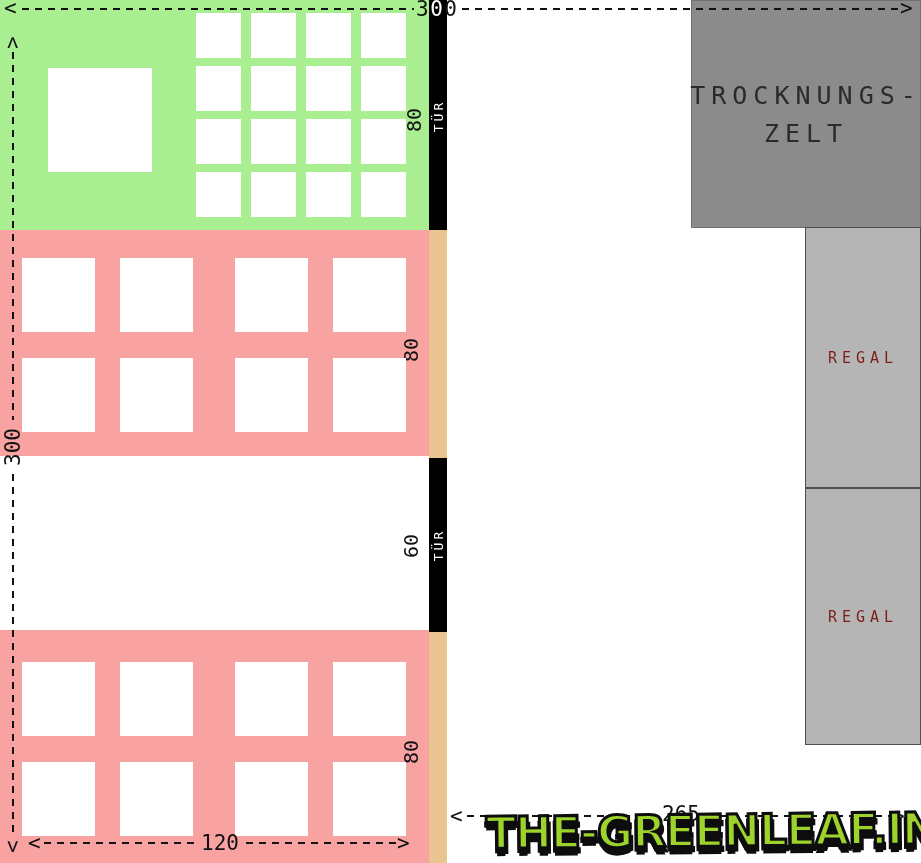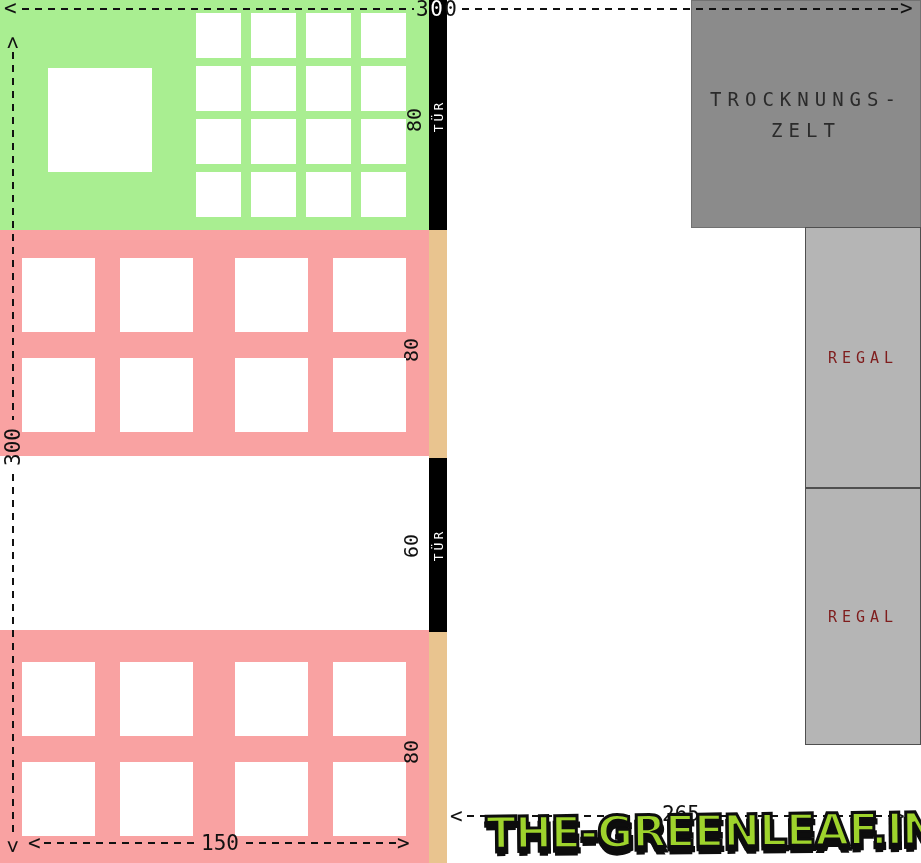--- a/index.html
+++ b/index.html
@@ -35,21 +35,21 @@
     color:#fff;font-size:13px;letter-spacing:3px;white-space:nowrap;
   }
   .vlabel{
     position:absolute;transform:translate(-50%,-50%) rotate(-90deg);
     font-size:20px;white-space:nowrap;
   }
   
   #drying-tent{left:691px;top:0;width:230px;height:228px;background:var(--c-tent);
     border:1px solid #717171;box-sizing:border-box;
     display:flex;flex-direction:column;align-items:center;justify-content:center;gap:9px;}
-  .tent-line{font-size:19px;letter-spacing:6px;color:#2b2b2b;font-family:"DejaVu Sans Mono",monospace;}
+  .tent-line{font-size:25px;letter-spacing:6px;color:#2b2b2b;font-family:"DejaVu Sans Mono",monospace;}
   .shelf{background:var(--c-shelf);border:1px solid #4f4f4f;box-sizing:border-box;
     display:flex;align-items:center;justify-content:center;}
   #shelf-1{left:805px;top:227px;width:116px;height:261px;}
   #shelf-2{left:805px;top:488px;width:116px;height:257px;}
   .shelf-label{font-size:15px;letter-spacing:5px;color:#7f1d1d;}
   
   .hdash{height:2px;background:repeating-linear-gradient(90deg,var(--c-line) 0 7px,transparent 7px 13px);}
   .vdash{width:2px;background:repeating-linear-gradient(180deg,var(--c-line) 0 7px,transparent 7px 13px);}
   .arrow{font-size:21px;line-height:1;font-family:"DejaVu Sans Mono",monospace;color:var(--c-line);}
   .arrow.up{transform:rotate(90deg);display:inline-block;}
@@ -113,21 +113,21 @@
   <span class="abs arrow z5" style="left:900px;top:-2px;">&gt;</span>
 
   <span class="abs arrow up z5" style="left:6px;top:32px;">&lt;</span>
   <div class="abs vdash z5" style="left:12px;top:52px;height:368px;"></div>
   <span class="abs vlabel dim-label" id="dim-left-label">300</span>
   <div class="abs vdash z5" style="left:12px;top:474px;height:360px;"></div>
   <span class="abs arrow down z5" style="left:6px;top:836px;">&gt;</span>
 
   <span class="abs arrow z5" style="left:28px;top:833px;">&lt;</span>
   <div class="abs hdash z5" style="left:44px;top:842px;width:153px;"></div>
-  <span class="abs dim-label" id="dim-bottom-label">150</span>
+  <span class="abs dim-label" id="dim-bottom-label">120</span>
   <div class="abs hdash z5" style="left:246px;top:842px;width:150px;"></div>
   <span class="abs arrow z5" style="left:397px;top:833px;">&gt;</span>
 
   <span class="abs arrow" style="left:450px;top:806px;">&lt;</span>
   <div class="abs hdash" style="left:467px;top:815px;width:190px;"></div>
   <span class="abs dim-label" id="dim-right-label">265</span>
   <div class="abs hdash" style="left:706px;top:815px;width:184px;"></div>
   <span class="abs arrow" style="left:892px;top:806px;">&gt;</span>
 
   <div class="abs" id="watermark">THE-GREENLEAF.IN</div>

